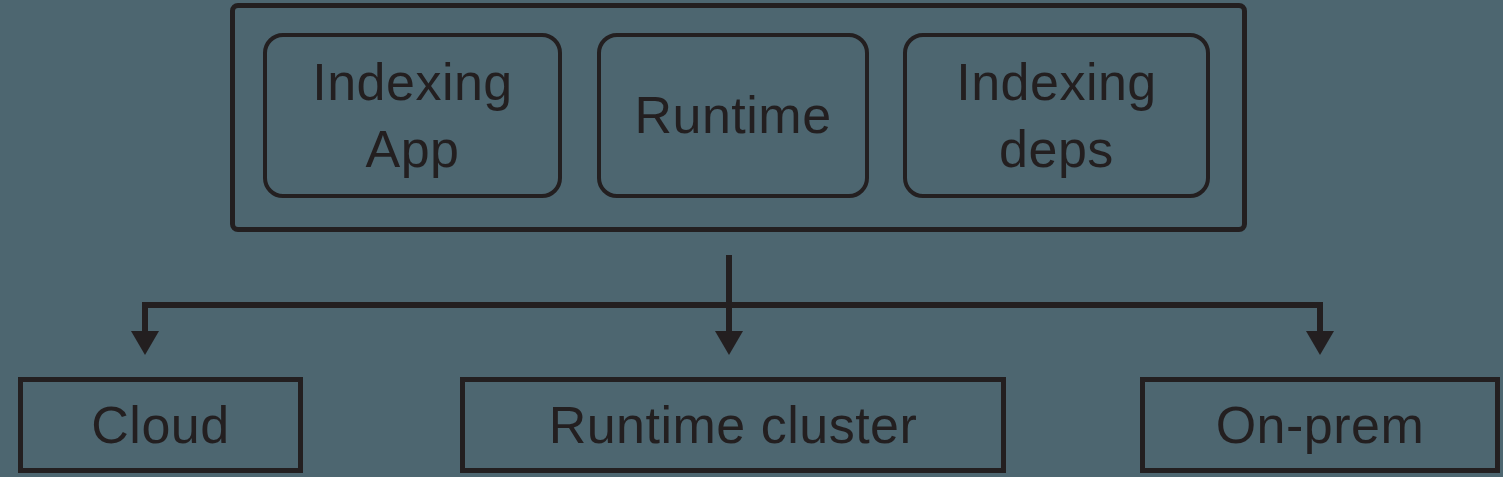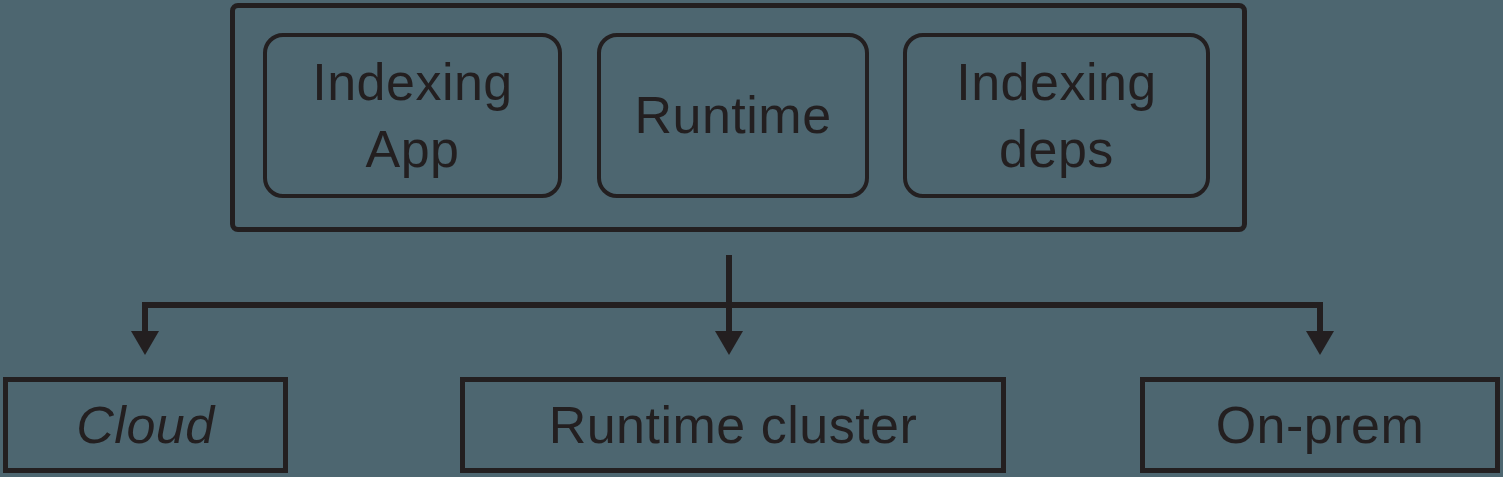--- a/index.html
+++ b/index.html
@@ -55,21 +55,21 @@
   }
   .inner-indexing { left: 28px;  width: 299px; }
   .inner-models   { left: 362px; width: 272px; }
   .inner-runtime  { left: 668px; width: 307px; }
   
   .target {
     border: 5px solid var(--ink);
     top: 377px;
     height: 96px;
   }
-  .target-cloud   { left: 3px;    width: 285px; font-style: italic; }
+  .target-cloud   { left: 18px;    width: 285px; }
   .target-managed { left: 460px;  width: 546px; }
   .target-onprem  { left: 1140px; width: 360px; text-align: right; }
   
   .arrows {
     position: absolute;
     inset: 0;
     width: 1503px;
     height: 477px;
     pointer-events: none;
   }

